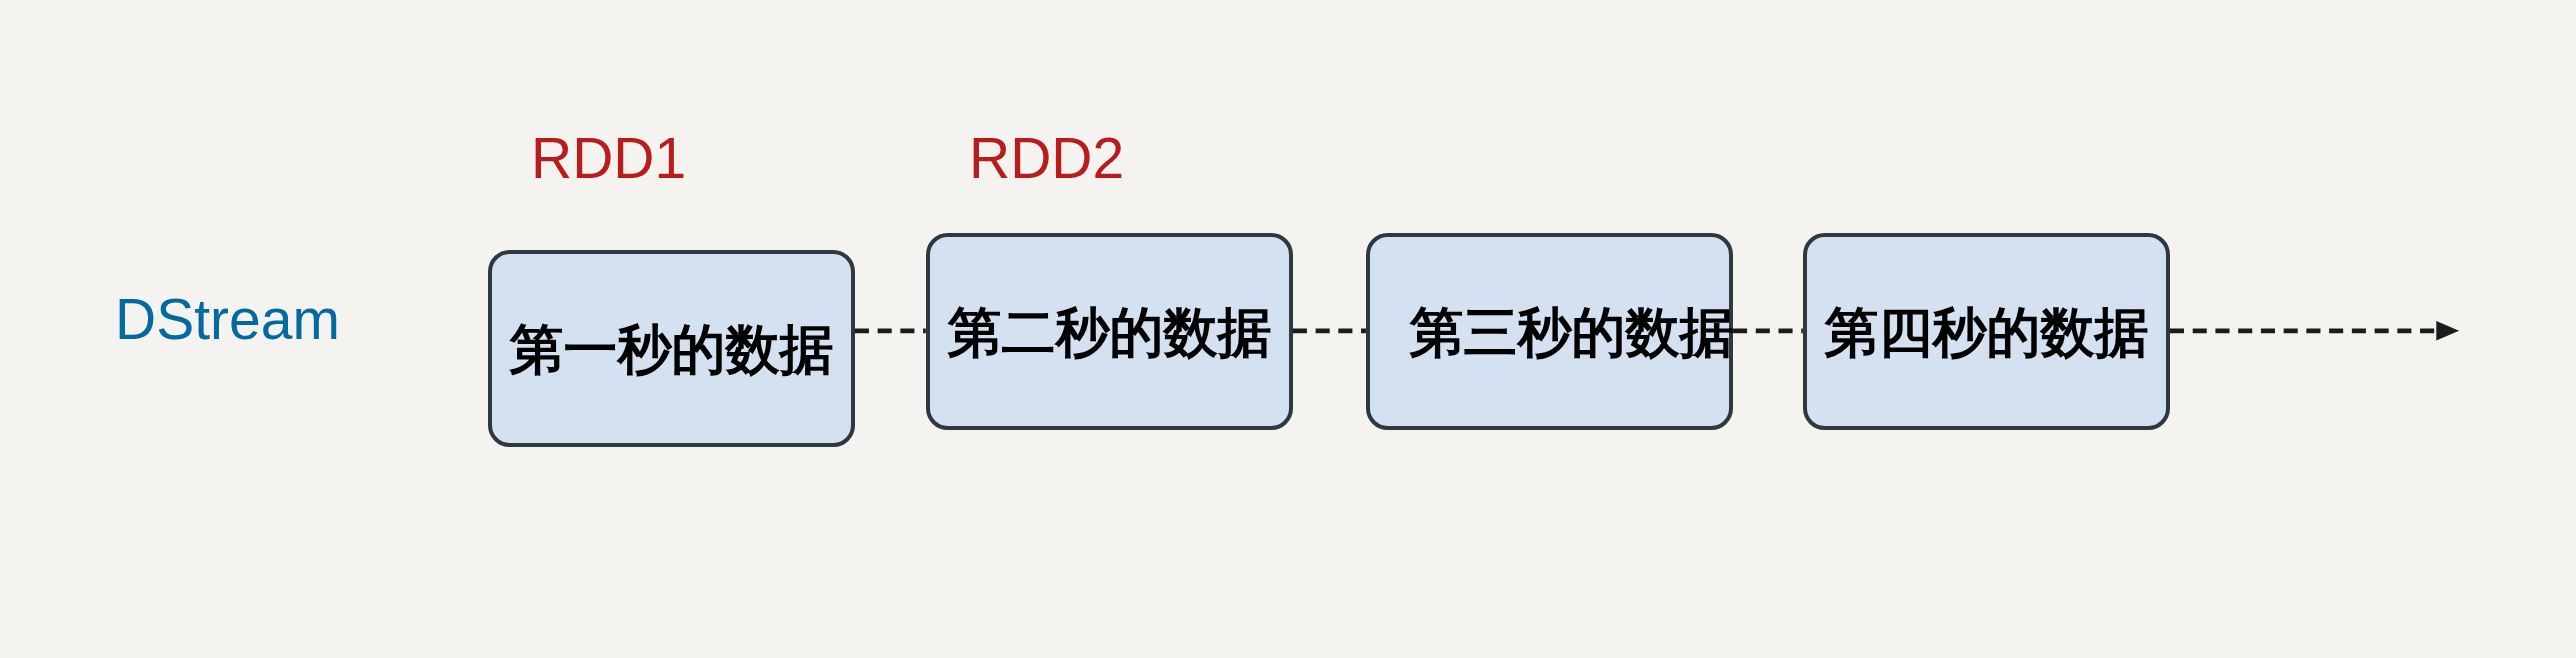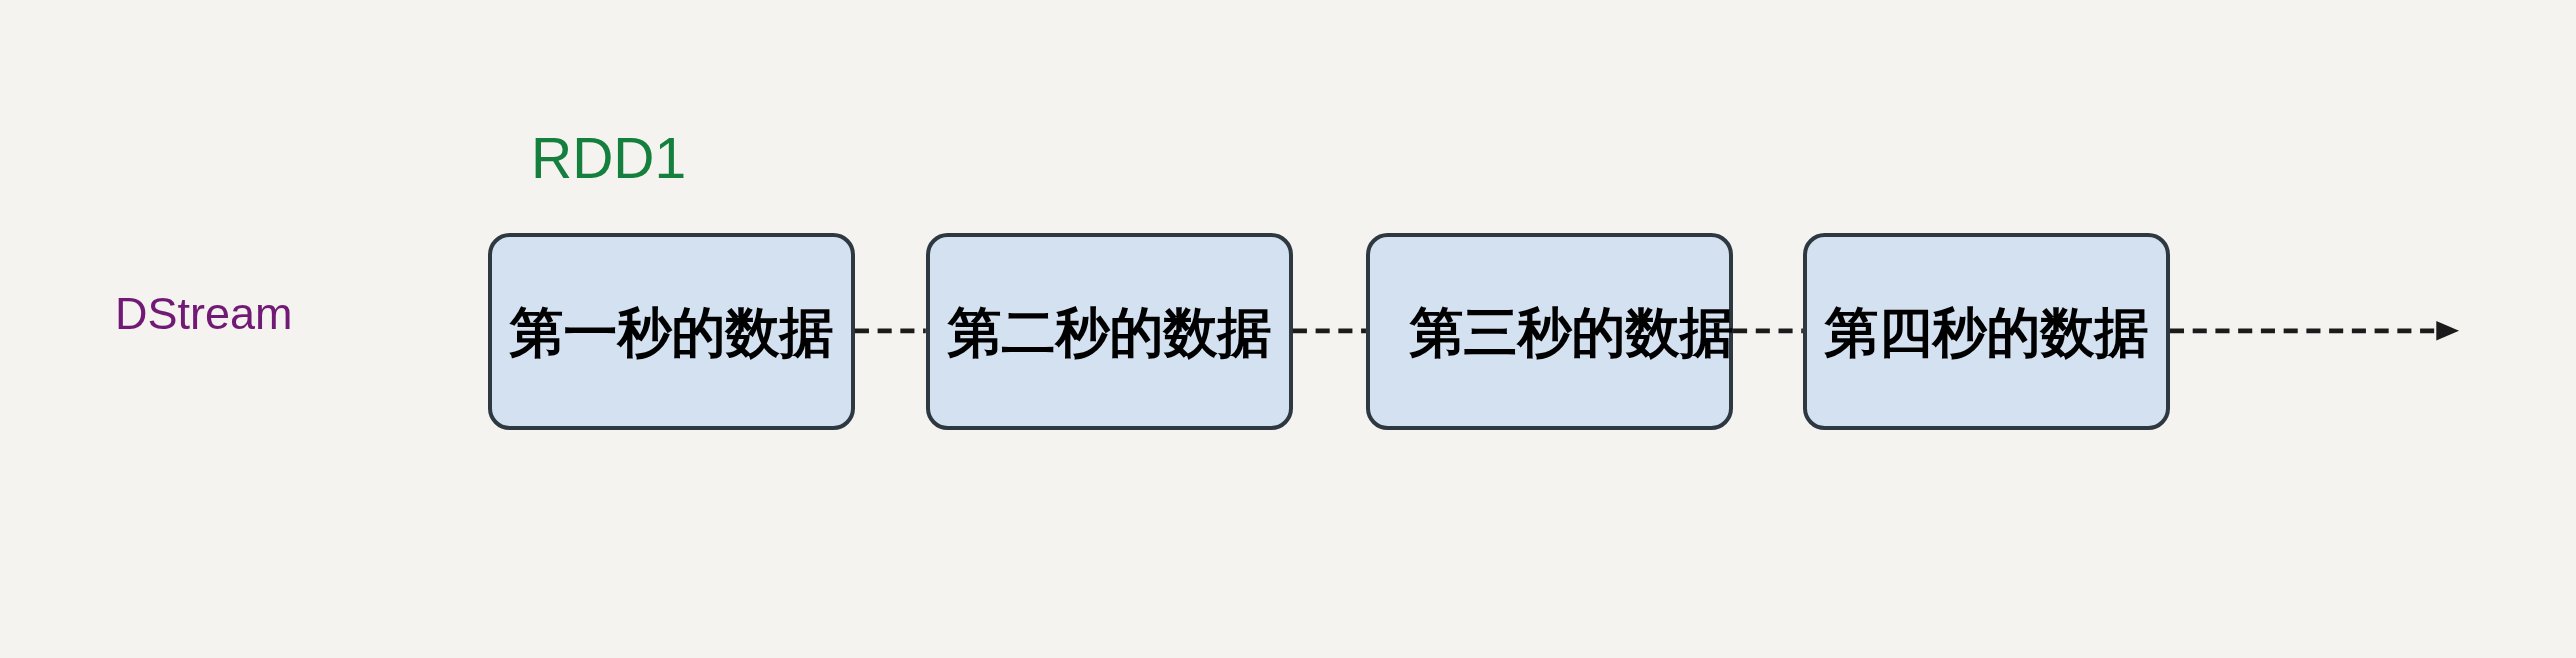--- a/index.html
+++ b/index.html
@@ -14,31 +14,31 @@
   .canvas {
     position: relative;
     width: 2576px;
     height: 659px;
     background: #f5f3ef;
   }
   .stream-label {
     position: absolute;
     left: 115px;
     top: 291px;
-    font-size: 45px;
+    font-size: 57px;
     line-height: 1;
-    color: #701a75;
+    color: #0369a1;
     white-space: nowrap;
   }
   .rdd-label {
     position: absolute;
     top: 130px;
     font-size: 57px;
     line-height: 1;
-    color: #15803d;
+    color: #b91c1c;
     white-space: nowrap;
   }
   .rdd-box {
     position: absolute;
     top: 233px;
     width: 367px;
     height: 197px;
     box-sizing: border-box;
     background: #d3e1f1;
     border: 4.3px solid #2e3840;
@@ -51,41 +51,42 @@
     font-size: 54px;
     font-weight: bold;
     color: #000000;
     line-height: 1;
     white-space: nowrap;
   }
   .lbl-1 { left: 531px; }
   .lbl-2 { left: 969px; }
   .lbl-3 { left: 1409px; }
   .lbl-4 { left: 1846px; }
-  .box-1 { left: 488px; }
+  .box-1 { left: 488px; margin-top: 17px; }
   .box-2 { left: 926px; align-items: center; }
   .box-3 { left: 1366px; padding-left: 44px; }
   .box-4 { left: 1803px; justify-content: center; }
   .connector-layer {
     position: absolute;
     left: 0;
     top: 0;
     width: 2576px;
     height: 659px;
     pointer-events: none;
   }
 </style>
 </head>
 <body>
 
 <div class="canvas">
 
   <div class="stream-label">DStream</div>
 
   <div class="rdd-label lbl-1">RDD1</div>
+  <div class="rdd-label lbl-2">RDD2</div>
 
   <div class="rdd-box box-1">
     <span class="box-text">第一秒的数据</span>
   </div>
   <div class="rdd-box box-2">
     <span class="box-text">第二秒的数据</span>
   </div>
   <div class="rdd-box box-3">
     <span class="box-text">第三秒的数据</span>
   </div>

